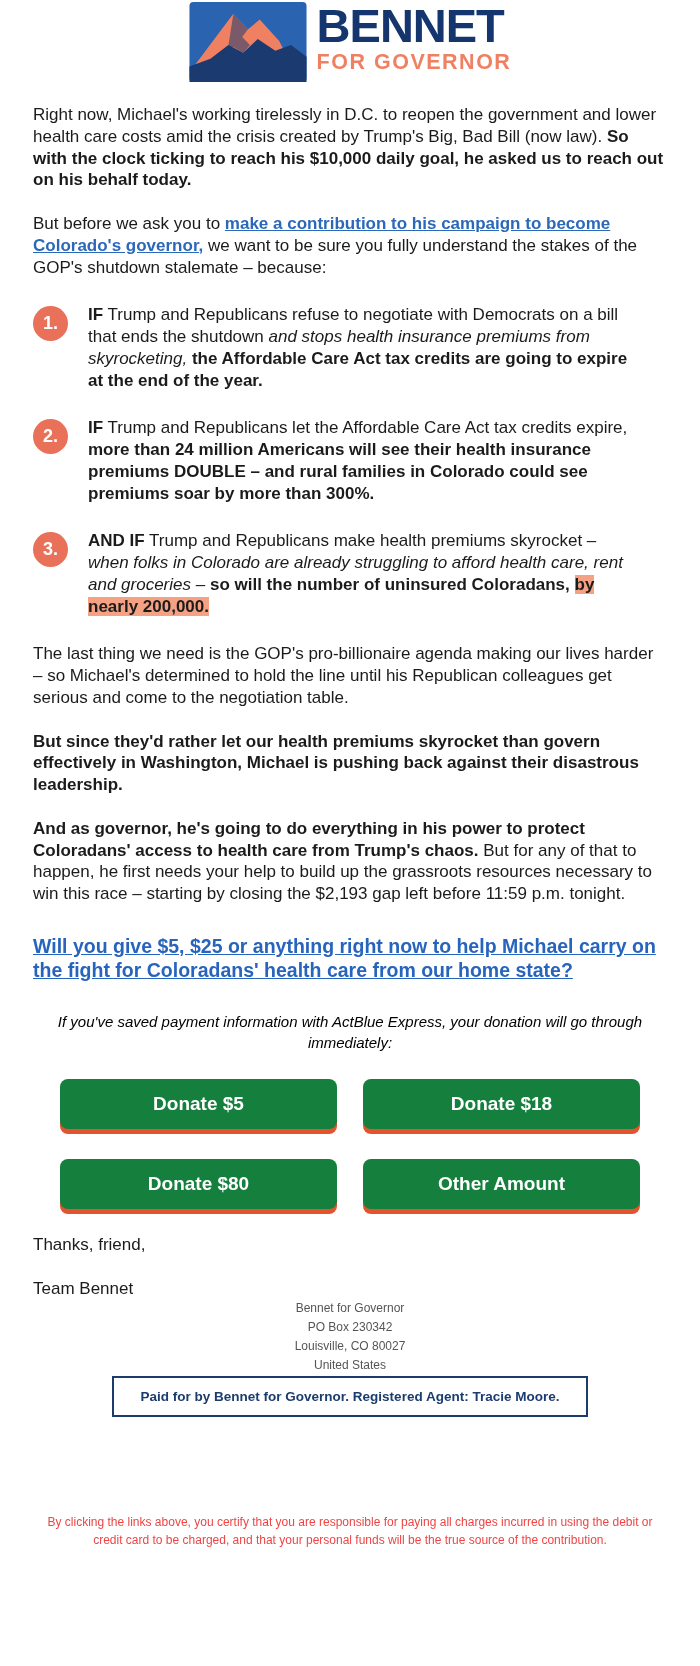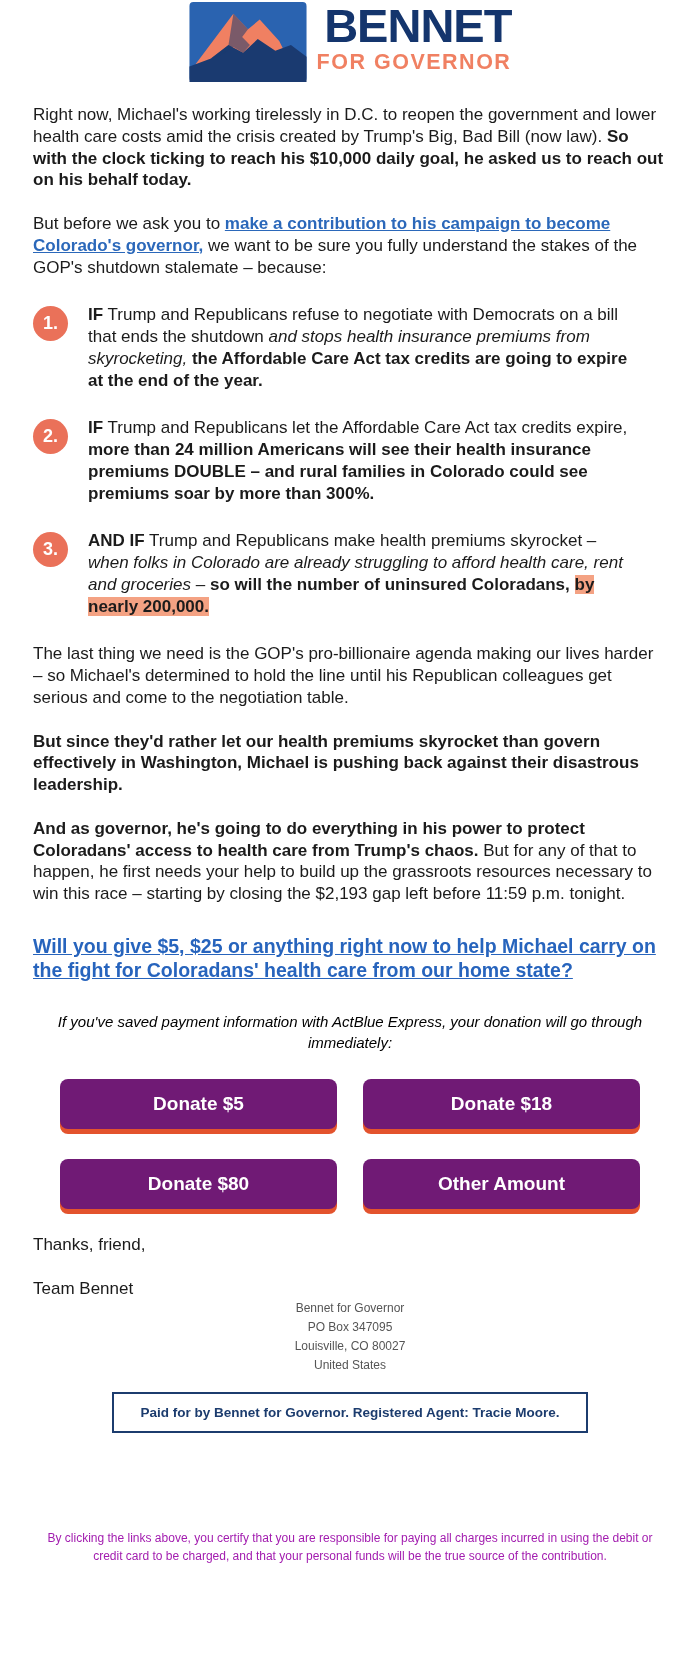--- a/index.html
+++ b/index.html
@@ -10,21 +10,21 @@
     -webkit-font-smoothing:antialiased;
   }
   .email{padding:0 33px 60px;}
 
   
   .logo-wrap{
     display:flex;justify-content:center;align-items:flex-start;
     gap:10px;padding-top:2px;margin-bottom:14px;
   }
   .flag-icon{width:118px;height:80px;display:block;}
-  .wordmark{display:flex;flex-direction:column;line-height:1;text-align:right;}
+  .wordmark{display:flex;flex-direction:column;line-height:1;}
   .wordmark .line1{
     font-size:47px;font-weight:bold;color:#14356d;letter-spacing:-1px;
   }
   .wordmark .line2{
     font-size:21.5px;font-weight:bold;color:#f08062;letter-spacing:1.5px;margin-top:3px;
   }
 
   
   p.body-p{font-size:17px;line-height:1.28;margin:22px 0;}
   .seg-b{font-weight:bold;}
@@ -51,38 +51,38 @@
     margin:30px 20px 26px;line-height:1.35;color:#000000;
   }
 
   
   .btn-grid{
     display:grid;grid-template-columns:1fr 1fr;gap:30px 26px;
     margin:12px 27px 6px;
   }
   .donate-btn{
     display:block;height:50px;border:none;border-radius:8px;
-    background:#701a75;color:#ffffff;font-family:inherit;
+    background:#15803d;color:#ffffff;font-family:inherit;
     font-size:19px;font-weight:bold;cursor:pointer;
     box-shadow:0 5px 0 #e3532d;
   }
 
   .signoff-p{font-size:17px;margin:26px 0 0;}
   .signoff-p.team{margin-top:24px;}
 
   
   .addr{text-align:center;font-size:12px;color:#555555;line-height:1.6;}
   .paid-box{
-    width:max-content;max-width:560px;margin:16px auto 0;
+    width:max-content;max-width:560px;margin:0 auto 0;
     border:2px solid #1c3c6e;padding:11px 27px;
     color:#1c3c6e;font-weight:bold;font-size:13.5px;text-align:center;
   }
   .legal{
     margin:96px 2px 0;text-align:center;font-size:12px;
-    color:#a21caf;line-height:1.55;
+    color:#ef4444;line-height:1.55;
   }
 </style>
 </head>
 <body>
 
 <div class="email">
 
   <div class="logo-wrap">
     <svg class="flag-icon" viewBox="0 0 120 82" aria-hidden="true">
       <rect x="0" y="0" width="120" height="82" rx="4" fill="#2a63b0"></rect>
@@ -126,21 +126,21 @@
     <button class="donate-btn">Donate $18</button>
     <button class="donate-btn">Donate $80</button>
     <button class="donate-btn">Other Amount</button>
   </div>
 
   <p class="signoff-p">Thanks, friend,</p>
   <p class="signoff-p team">Team Bennet</p>
 
   <div class="addr">
     <div>Bennet for Governor</div>
-    <div>PO Box 347095</div>
+    <div>PO Box 230342</div>
     <div>Louisville, CO 80027</div>
     <div>United States</div>
   </div>
 
   <div class="paid-box">Paid for by Bennet for Governor. Registered Agent: Tracie Moore.</div>
 
   <p class="legal">By clicking the links above, you certify that you are responsible for paying all charges incurred in using the debit or credit card to be charged, and that your personal funds will be the true source of the contribution.</p>
 
 </div>
 

